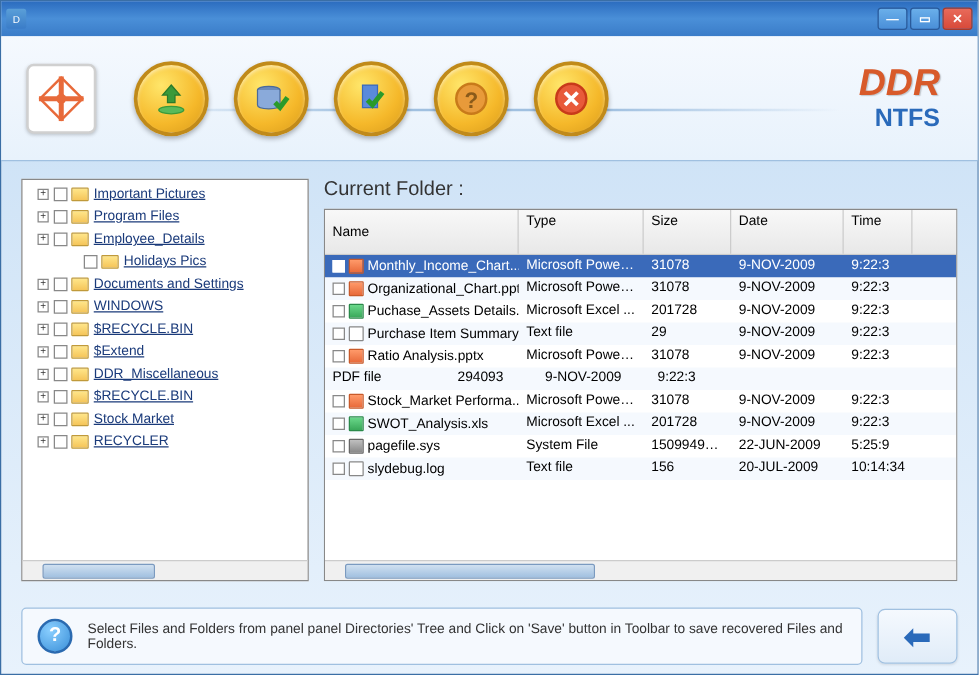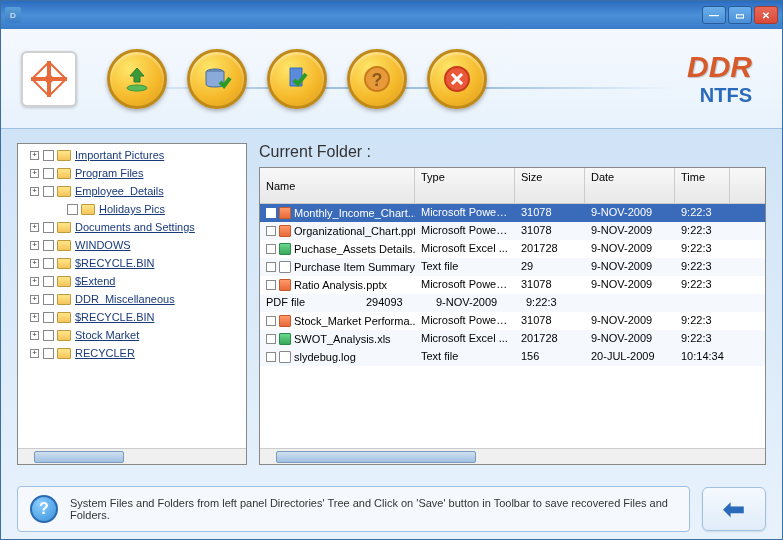--- a/index.html
+++ b/index.html
@@ -311,20 +311,31 @@
               <div class="col col-name">
                 <span class="file-chk"></span>
                 <span class="file-icon fi-xls"></span>
                 <span>SWOT_Analysis.xls</span>
               </div>
               <div class="col col-type">Microsoft Excel ...</div>
               <div class="col col-size">201728</div>
               <div class="col col-date">9-NOV-2009</div>
               <div class="col col-time">9:22:3</div>
             </div>
+            <div class="grid-row">
+              <div class="col col-name">
+                <span class="file-chk"></span>
+                <span class="file-icon fi-sys"></span>
+                <span>pagefile.sys</span>
+              </div>
+              <div class="col col-type">System File</div>
+              <div class="col col-size">15099494...</div>
+              <div class="col col-date">22-JUN-2009</div>
+              <div class="col col-time">5:25:9</div>
+            </div>
             <div class="grid-row alt">
               <div class="col col-name">
                 <span class="file-chk"></span>
                 <span class="file-icon fi-txt"></span>
                 <span>slydebug.log</span>
               </div>
               <div class="col col-type">Text file</div>
               <div class="col col-size">156</div>
               <div class="col col-date">20-JUL-2009</div>
               <div class="col col-time">10:14:34</div>
@@ -333,19 +344,19 @@
         <div class="grid-hscroll">
             <div class="grid-hscroll-thumb"></div>
           </div>
       </div>
     </div>
   </div>
 
   <div class="footer">
     <div class="hint-box">
       <div class="hint-icon">?</div>
-      <div>System Files and Folders from left panel Directories' Tree and Click on 'Save' button in Toolbar to save recovered Files and Folders.</div>
+      <div>Select Files and Folders from panel panel Directories' Tree and Click on 'Save' button in Toolbar to save recovered Files and Folders.</div>
     </div>
     <div class="back-btn">
       <span class="back-arrow">⬅</span>
     </div>
   </div>
 </div>
 
 </body></html>

